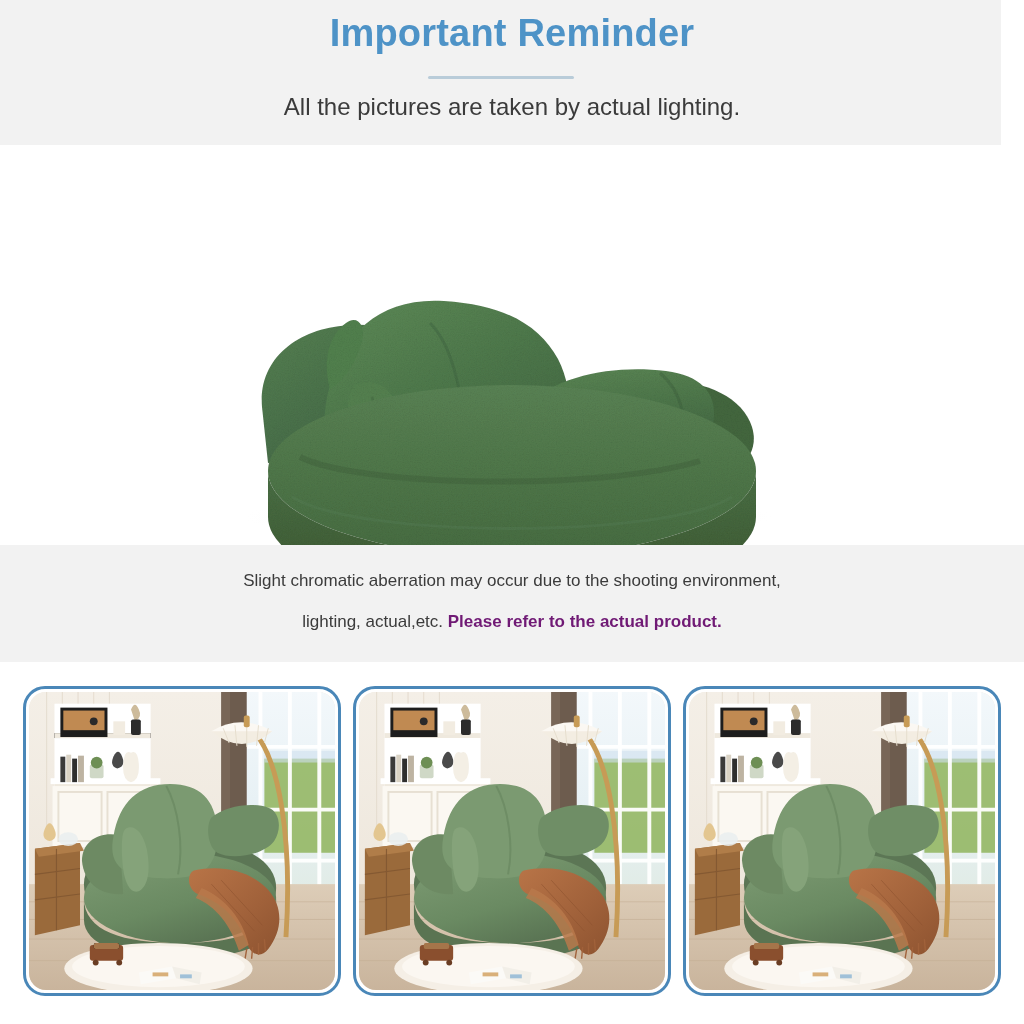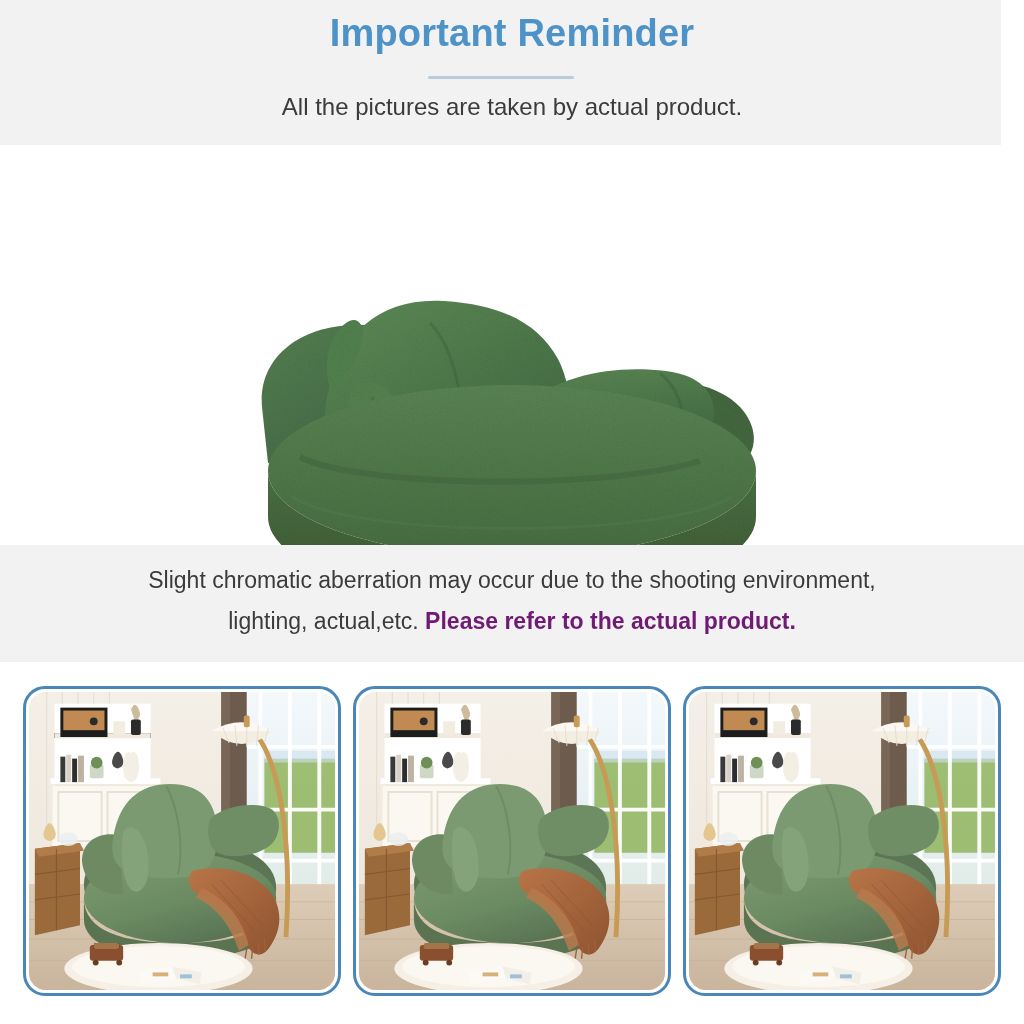--- a/index.html
+++ b/index.html
@@ -30,21 +30,21 @@
     width:146px;height:3px;background:#b9ccd9;border-radius:2px;
   }
   #subtitle{
     position:absolute;left:0;top:93px;width:1024px;text-align:center;
     font-size:24px;color:#3b3b3b;font-weight:400;
   }
 
   
   #note{
     position:absolute;left:50%;transform:translateX(-50%);top:560px;
-    width:900px;text-align:center;font-size:23px;line-height:41px;color:#3b3b3b;
+    width:900px;text-align:center;font-size:17px;line-height:41px;color:#3b3b3b;
   }
   #note .hl{color:#701a75;font-weight:bold;}
 
   
   #hero-stage{position:absolute;left:0;top:145px;width:1024px;height:400px;overflow:hidden;}
   .hero-svg{position:absolute;left:0;top:0;}
 
   
   #gallery{
     position:absolute;left:23px;top:686px;width:978px;height:310px;
@@ -59,21 +59,21 @@
   .scene{position:absolute;left:0;top:0;width:100%;height:100%;}
 </style>
 </head>
 <body>
 
 <div class="page">
 
   <div id="header-band" class="band-gray">
     <div id="title">Important Reminder</div>
     <div id="title-rule"></div>
-    <div id="subtitle">All the pictures are taken by actual product.</div>
+    <div id="subtitle">All the pictures are taken by actual lighting.</div>
   </div>
 
   <div id="hero-band" class="band-white"></div>
   <div id="hero-stage">
     <svg class="hero-svg" width="1024" height="400" viewBox="0 0 1024 400">
       <defs>
         <filter id="fab" x="-12%" y="-12%" width="124%" height="124%">
           <feTurbulence type="fractalNoise" baseFrequency="0.85" numOctaves="4" seed="7" result="n"></feTurbulence>
           <feColorMatrix in="n" type="saturate" values="0" result="ng"></feColorMatrix>
           <feComponentTransfer in="ng" result="nc">

